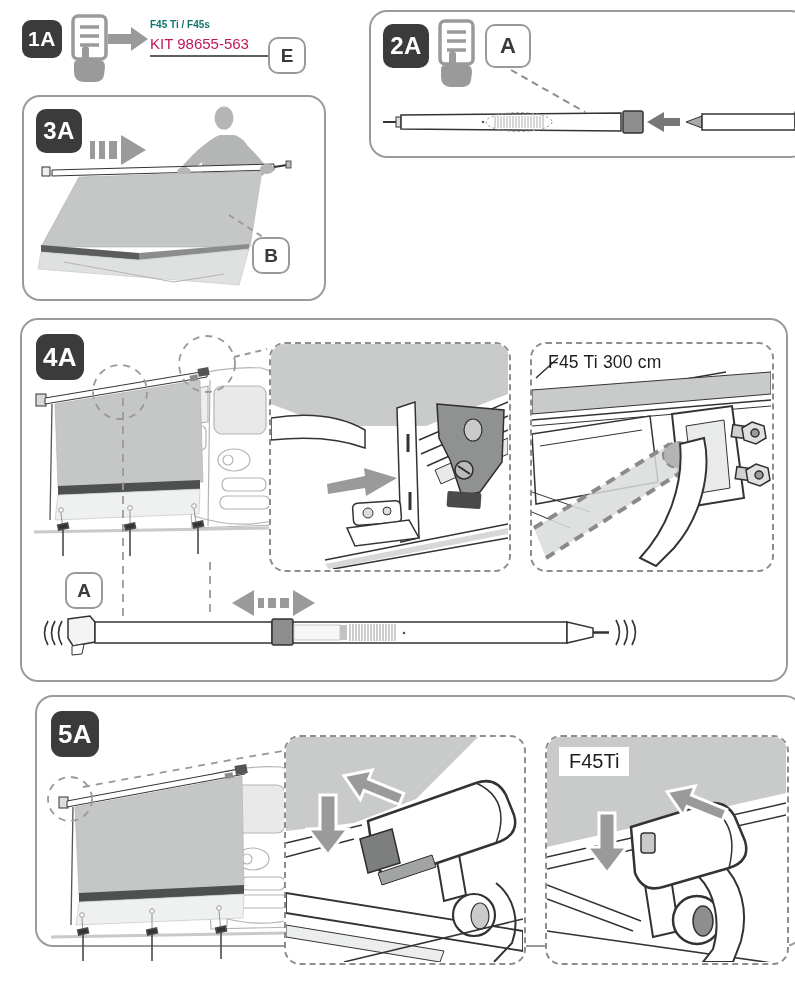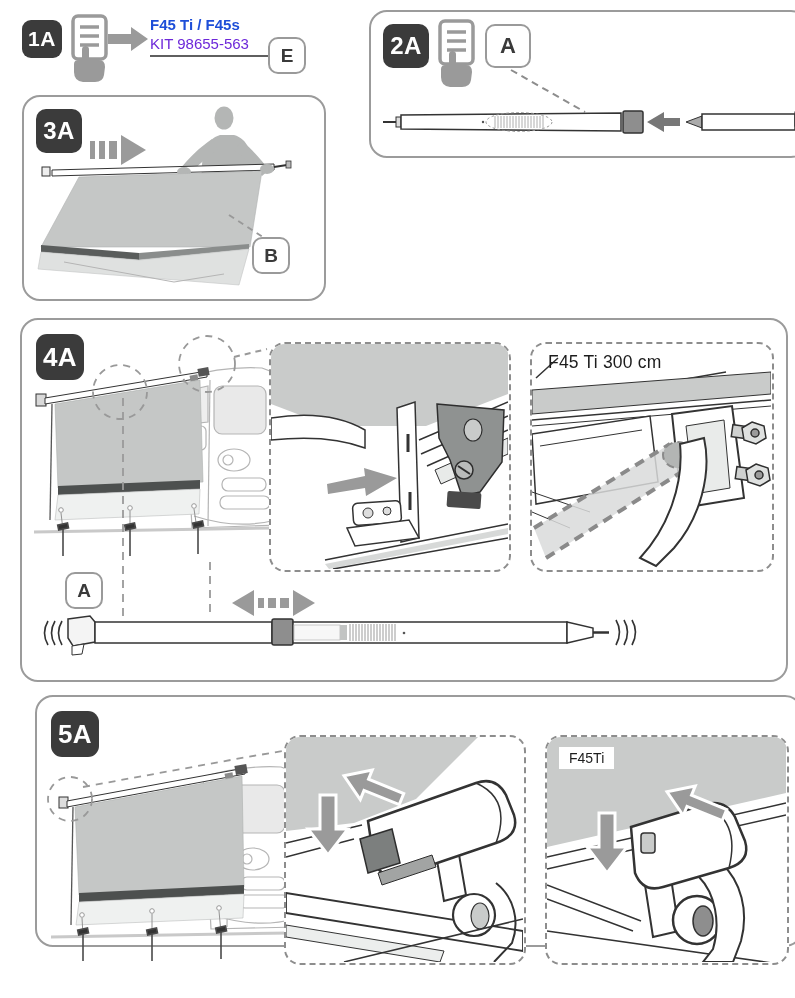--- a/index.html
+++ b/index.html
@@ -11,23 +11,23 @@
   .badge{position:absolute;display:flex;align-items:center;justify-content:center;background:#3b3b3b;color:#fff;font-weight:bold;border-radius:9px;letter-spacing:.5px}
   .badge-sm{width:40px;height:38px;font-size:21px}
   .badge-md{width:46px;height:44px;font-size:24px;border-radius:10px}
   .badge-lg{width:48px;height:46px;font-size:26px;border-radius:11px}
   .refbox{position:absolute;display:flex;align-items:center;justify-content:center;background:#fff;border:2.5px solid #9a9a9a;border-radius:10px;color:#3a3a3a;font-weight:bold;z-index:3}
   .refbox-sm{width:38px;height:37px;font-size:19px}
   .refbox-md{width:46px;height:44px;font-size:22px}
   .detailbox{position:absolute;border:2.5px dashed #8d8d8d;border-radius:16px;background:#fff;overflow:hidden;z-index:2}
   .caption{position:absolute;font-weight:normal;color:#1d1d1d;z-index:4}
   .cap-300{left:16px;top:8px;font-size:17.5px;letter-spacing:.2px}
-  .cap-f45ti{left:12px;top:10px;font-size:14px;background:#fff;padding:3px 10px}
-  .title{font-size:15px;font-weight:bold;color:#1d4ed8;line-height:18px}
-  .kit{font-size:15px;color:#6d28d9;line-height:18px}
+  .cap-f45ti{left:12px;top:10px;font-size:20px;background:#fff;padding:3px 10px}
+  .title{font-size:10px;font-weight:bold;color:#0f766e;line-height:18px}
+  .kit{font-size:15px;color:#be185d;line-height:18px}
   .hline{height:2px;background:#5f5f5f}
   svg{display:block;position:absolute}
 </style>
 </head>
 <body>
 
 <div class="page">
 
   <div class="badge badge-sm" style="left:22px;top:20px">1A</div>
 

